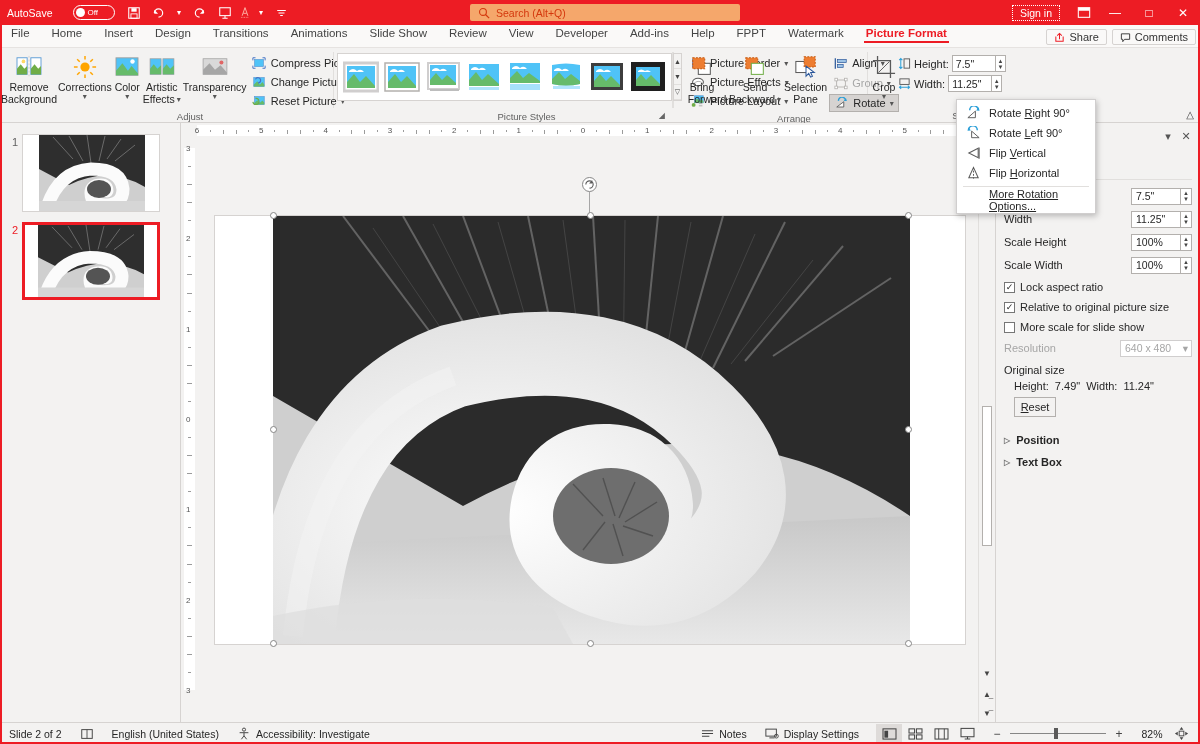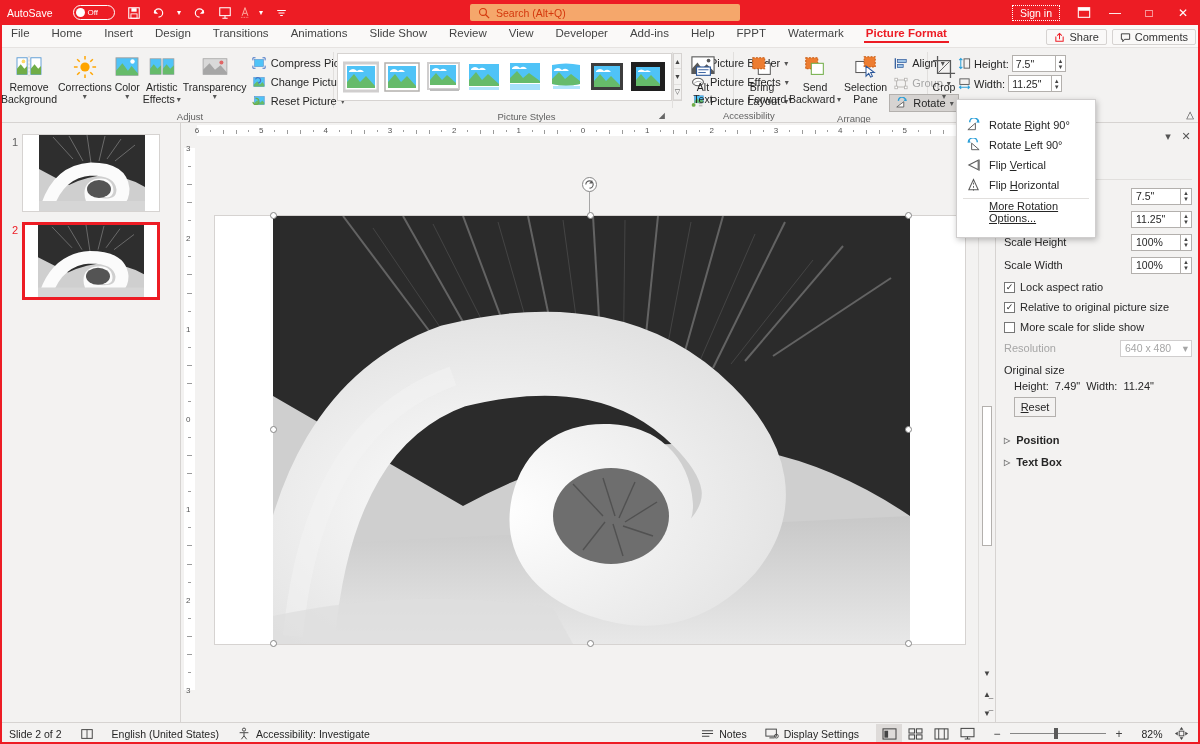--- a/index.html
+++ b/index.html
@@ -119,21 +119,21 @@
      border:1px solid #b3b0ad; border-left:none; background:#fff; font-size:6px; align-items:center; line-height:6px; color:#444;}
   .spin-wrap { display:flex; }
 
   .dlg-launcher { position: absolute; right: 4px; bottom: 1px; font-size: 8px; color: #666; }
   .collapse-ribbon { position: absolute; right: 6px; bottom: 2px; font-size: 10px; color: #444; }
 
   
   .rotate-menu {
     position: absolute; left: 956px; top: 99px; width: 140px; background: #fff;
     border: 1px solid #d0cece; box-shadow: 1px 2px 6px rgba(0,0,0,0.25); z-index: 60;
-    padding: 15px 0;
+    padding: 3px 0;
   }
   .rm-item { display: flex; align-items: center; height: 20px; padding: 0 8px; gap: 8px; font-size: 11px; color:#262626; }
   .rm-item .glyph { width: 16px; display: flex; justify-content: center; }
   .rm-sep { height: 1px; background: #e1dfdd; margin: 3px 6px; }
   .rm-item.more { padding-left: 32px; }
   .u { text-decoration: underline; }
 
   
   .workarea { position: absolute; top: 123px; left: 0; right: 0; bottom: 22px; display: flex; }
 
@@ -564,38 +564,20 @@
         </div>
       </div>
       <div class="rgroup-label" style="position:relative;">
         <span>Picture Styles</span>
         <span class="dlg-launcher">◢</span>
       </div>
     </div>
 
     <div class="rgroup-sep"></div>
 
-    <div class="rgroup" style="width:60px;">
-      <div class="rgroup-body" style="justify-content:center;">
-        <div class="bigbtn">
-          <span class="glyph">
-            <svg width="26" height="24" viewBox="0 0 28 26">
-                <rect x="2" y="2" width="24" height="18" fill="#fff" stroke="#595959" stroke-width="1.2"></rect>
-                <path d="M2 15 L8 8 L13 15 L18 10 L26 18 L26 20 L2 20 Z" fill="#595959"></path>
-                <circle cx="20" cy="6" r="2" fill="#595959"></circle>
-                <rect x="7" y="13" width="15" height="9" fill="#fff" stroke="#2b579a" stroke-width="1.2"></rect>
-                <path d="M9 16 L20 16 M9 19 L17 19" stroke="#2b579a" stroke-width="1"></path>
-              </svg>
-          </span>
-          <span>Alt</span>
-          <span>Text</span>
-        </div>
-      </div>
-      <div class="rgroup-label">Accessibility</div>
-    </div>
 
     <div class="rgroup-sep"></div>
 
     <div class="rgroup" style="width:193px;">
       <div class="rgroup-body">
         <div class="bigbtn" style="width:50px;">
           <span class="glyph">
             <svg width="26" height="24" viewBox="0 0 28 26">
                 <rect x="10" y="9" width="13" height="12" fill="#fff" stroke="#595959" stroke-width="1.1"></rect>
                 <rect x="4" y="3" width="13" height="12" fill="#ed7d31" stroke="#c55a11" stroke-width="1.1" stroke-dasharray="2,1.5"></rect>

